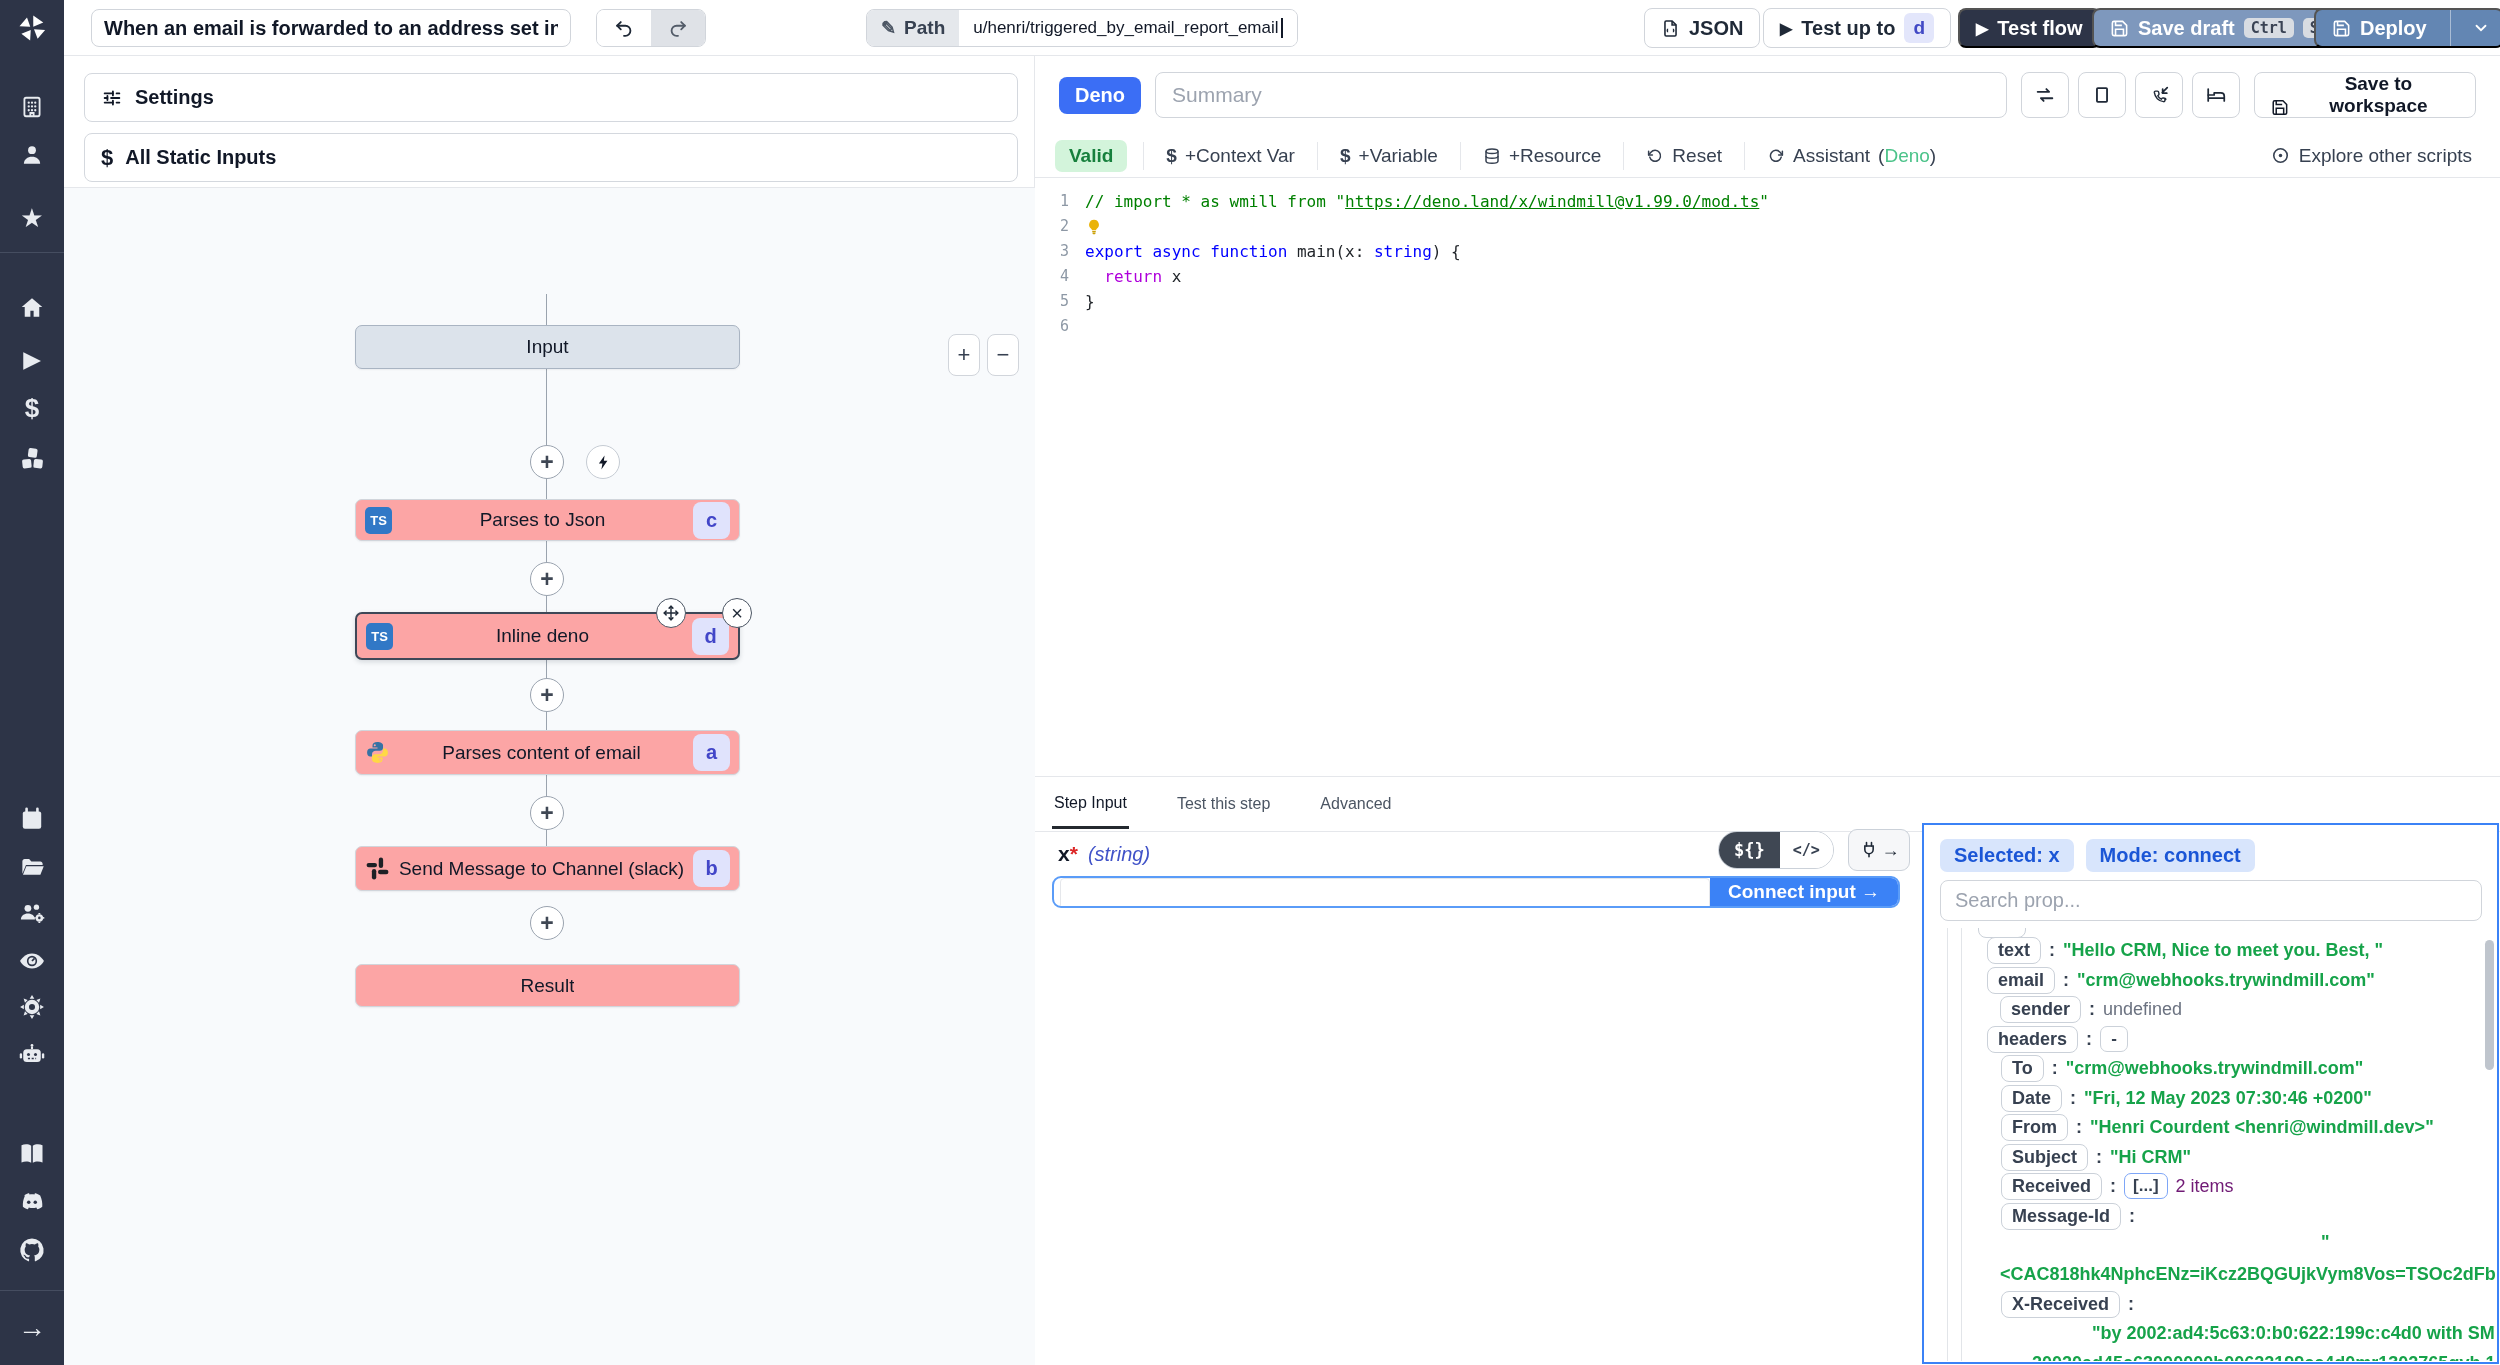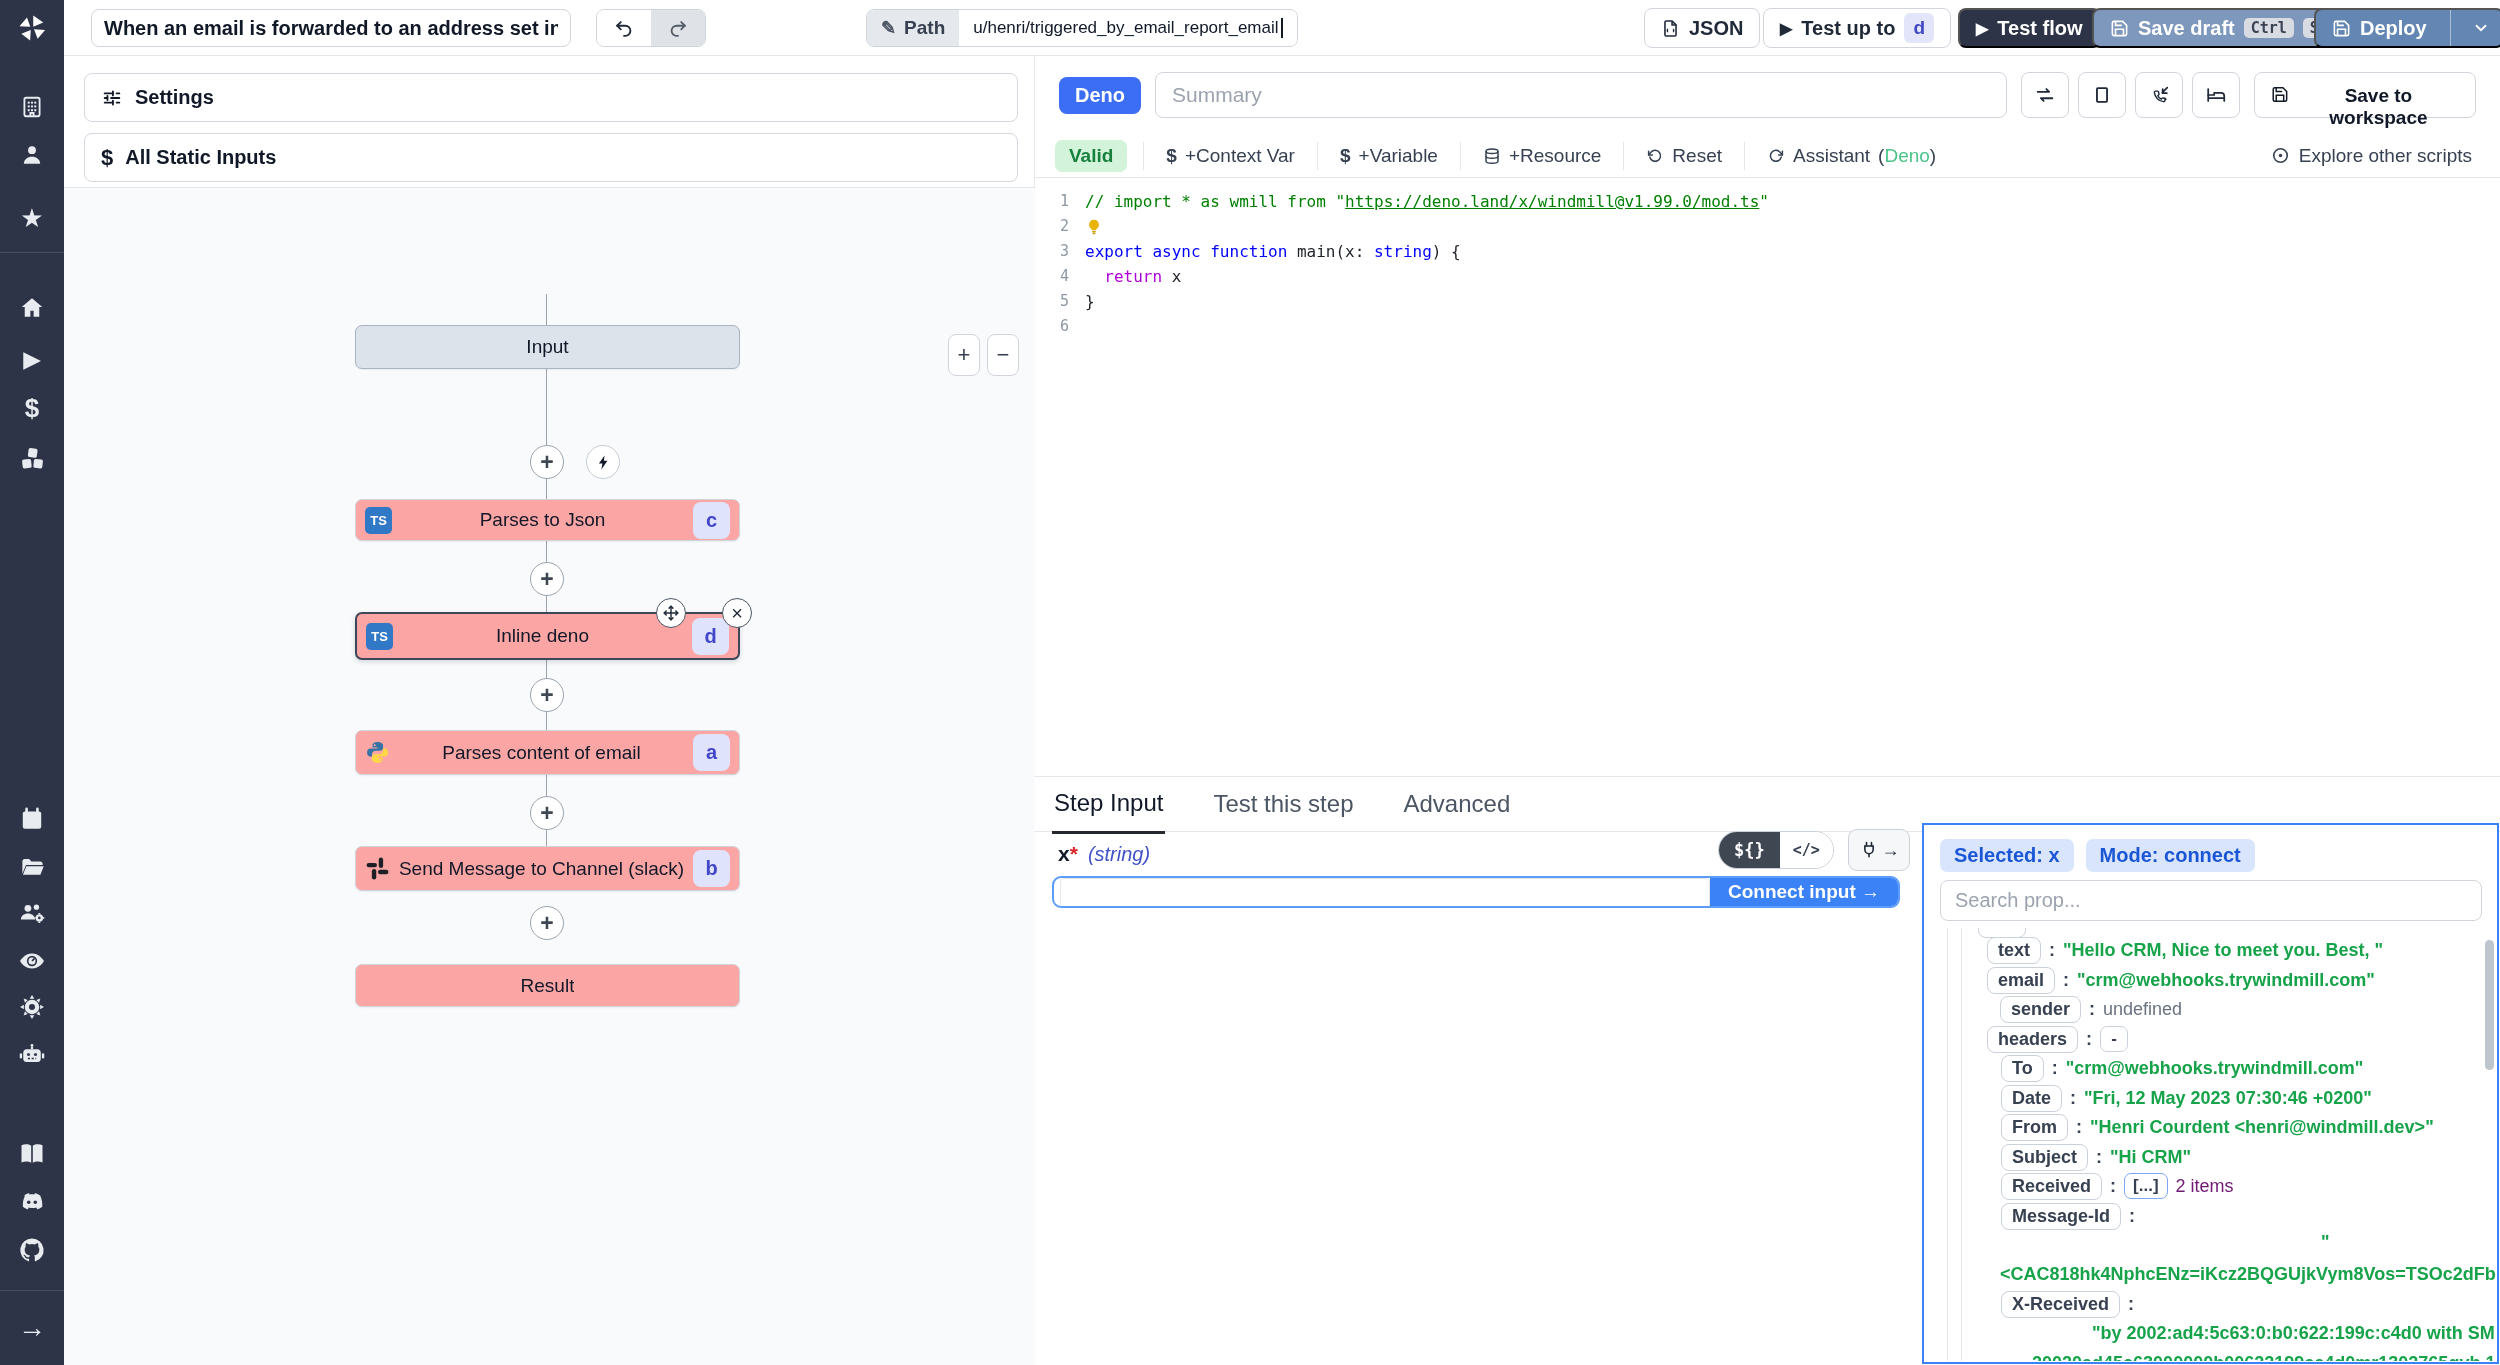--- a/index.html
+++ b/index.html
@@ -63,21 +63,21 @@
   .nd-ctl { position:absolute; width:30px; height:30px; background:#fff; border:1.5px solid #4b5563; border-radius:50%; display:flex; align-items:center; justify-content:center; transform:translate(-50%,-50%); cursor:pointer; z-index:5; }
 
   
   .editor-panel { position:absolute; left:1035px; top:56px; width:1465px; height:720px; background:#fff; }
   .ed-head { position:absolute; left:0; top:0; width:100%; height:78px; display:flex; align-items:center; padding:0 24px; gap:14px; }
   .lang-badge { background:#3b6ef5; color:#fff; border-radius:8px; padding:7px 16px; font-size:20px; font-weight:700; cursor:pointer; }
   .summary-input { width:900px; height:46px; border:1px solid #d1d5db; border-radius:8px; font-size:21px; padding:0 16px; color:#111827; outline:none; font-family:"Liberation Sans",sans-serif; }
   .summary-input::placeholder, .search-input::placeholder, .title-input::placeholder { color:#9ca3af; }
   .ic-btn { width:48px; height:46px; background:#fff; border:1px solid #d1d5db; border-radius:8px; display:flex; align-items:center; justify-content:center; cursor:pointer; color:#1f2937; }
   .ic-group { margin-left:auto; display:flex; gap:9px; }
-  .save-ws { height:46px; background:#fff; border:1px solid #d1d5db; border-radius:8px; display:flex; align-items:flex-start; gap:9px; padding:12px 16px; font-size:19px; font-weight:700; color:#111827; cursor:pointer; }
+  .save-ws { height:46px; background:#fff; border:1px solid #d1d5db; border-radius:8px; display:flex; align-items:flex-end; gap:9px; padding:0 16px; font-size:19px; font-weight:700; color:#111827; cursor:pointer; }
   .ed-toolbar { position:absolute; left:0; top:78px; width:100%; height:44px; border-bottom:1px solid #e5e7eb; display:flex; align-items:center; padding:0 0 0 20px; }
   .valid-badge { background:#d3f4db; color:#17803d; border-radius:7px; padding:5px 14px; font-size:19px; font-weight:700; }
   .tool-item { display:flex; align-items:center; gap:8px; padding:0 22px; font-size:19px; font-weight:500; color:#374151; border-left:1px solid #e5e7eb; cursor:pointer; height:28px; }
   .tool-item:first-of-type { border-left:none; }
   .tool-dollar { font-weight:700; color:#374151; }
   .green-lang { color:#4cc38a; }
   .explore { margin-left:auto; display:flex; align-items:center; gap:9px; padding-right:28px; font-size:19px; font-weight:500; color:#374151; cursor:pointer; }
   .code-area { position:absolute; left:0; top:122px; width:100%; height:598px; font-family:"DejaVu Sans Mono",monospace; font-size:16px; line-height:25px; padding-top:11px; cursor:text; }
   .cline { display:flex; height:25px; align-items:center; }
   .lnum { width:34px; text-align:right; color:#8d98a5; font-size:15px; flex:none; }
@@ -86,21 +86,21 @@
   .tok-url { color:#008000; text-decoration:underline; }
   .tok-kw { color:#0000ff; }
   .tok-plain { color:#1f2328; }
   .tok-ret { color:#af00db; }
   .bulb { width:18px; height:18px; margin-left:16px; }
 
   
   .bottom-panel { position:absolute; left:1035px; top:776px; width:1465px; height:589px; background:#fff; border-top:1px solid #e5e7eb; }
   .tabs { position:absolute; left:17px; top:0; height:54px; display:flex; align-items:center; gap:46px; }
   .tabbar-border { position:absolute; left:0; top:54px; width:100%; border-top:1px solid #e5e7eb; }
-  .tab { font-size:24px; color:#4b5563; cursor:pointer; padding:14px 2px; }
+  .tab { font-size:16px; color:#4b5563; cursor:pointer; padding:14px 2px; }
   .tab.active { color:#111827; font-weight:500; border-bottom:3px solid #24292f; }
   .field-row { position:absolute; left:23px; top:58px; width:850px; height:38px; display:flex; align-items:center; }
   .fname { font-size:21px; font-weight:700; color:#111827; }
   .freq { color:#dc2626; font-size:21px; font-weight:700; }
   .ftype { font-size:20px; font-style:italic; color:#4052c8; margin-left:10px; }
   .seg-toggle { position:absolute; left:683px; top:54px; height:38px; display:flex; border:1px solid #cbd1d9; border-radius:19px; overflow:hidden; cursor:pointer; }
   .seg-dark { background:#3f4753; color:#fff; padding:0 15px; display:flex; align-items:center; font-size:17px; font-weight:700; font-family:"DejaVu Sans Mono",monospace; }
   .seg-light { background:#fff; color:#374151; padding:0 13px; display:flex; align-items:center; font-size:15px; font-weight:700; font-family:"DejaVu Sans Mono",monospace; }
   .plug-btn { position:absolute; left:813px; top:52px; width:62px; height:42px; background:#f6f7f9; border:1px solid #cbd1d9; border-radius:9px; display:flex; align-items:center; justify-content:center; gap:3px; cursor:pointer; color:#1f2937; font-size:18px; }
   .conn-input-wrap { position:absolute; left:17px; top:99px; width:848px; height:32px; border:2px solid #5a9cf8; border-radius:9px; background:#fff; display:flex; overflow:hidden; }

